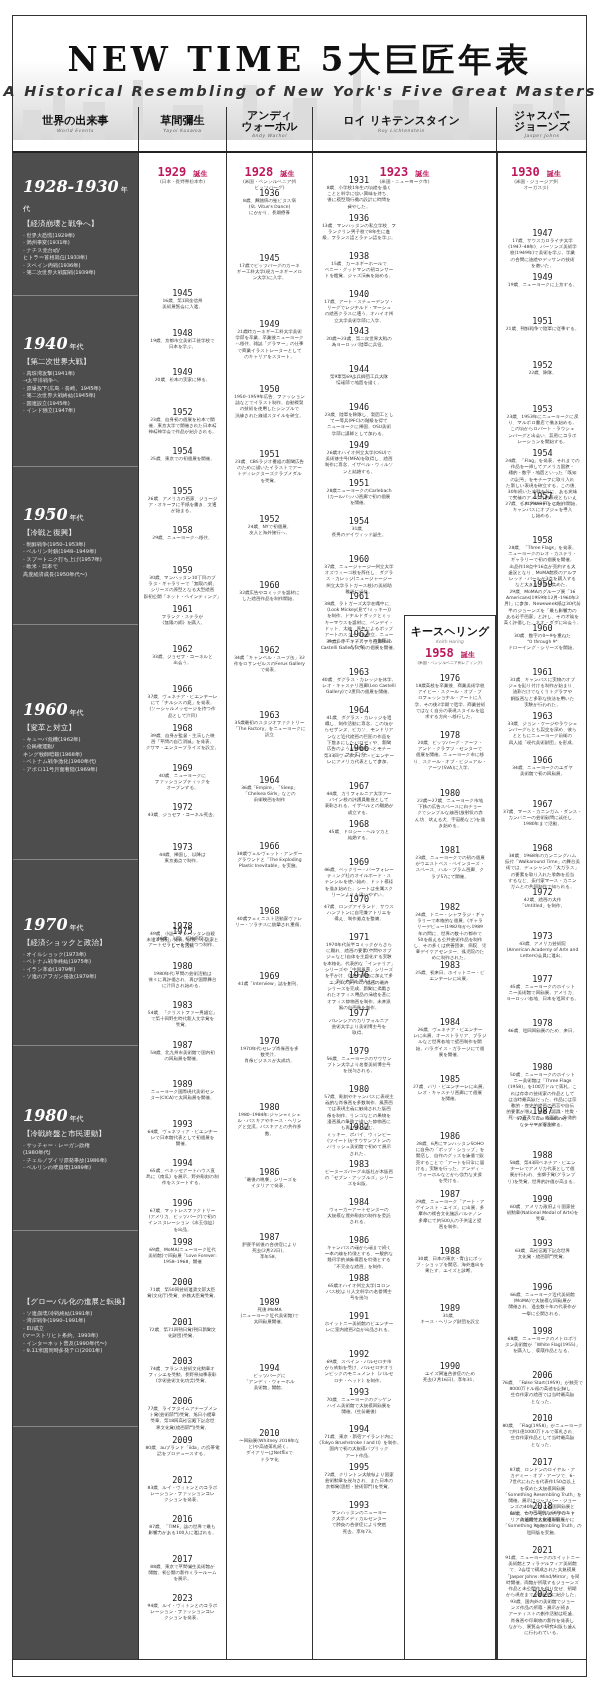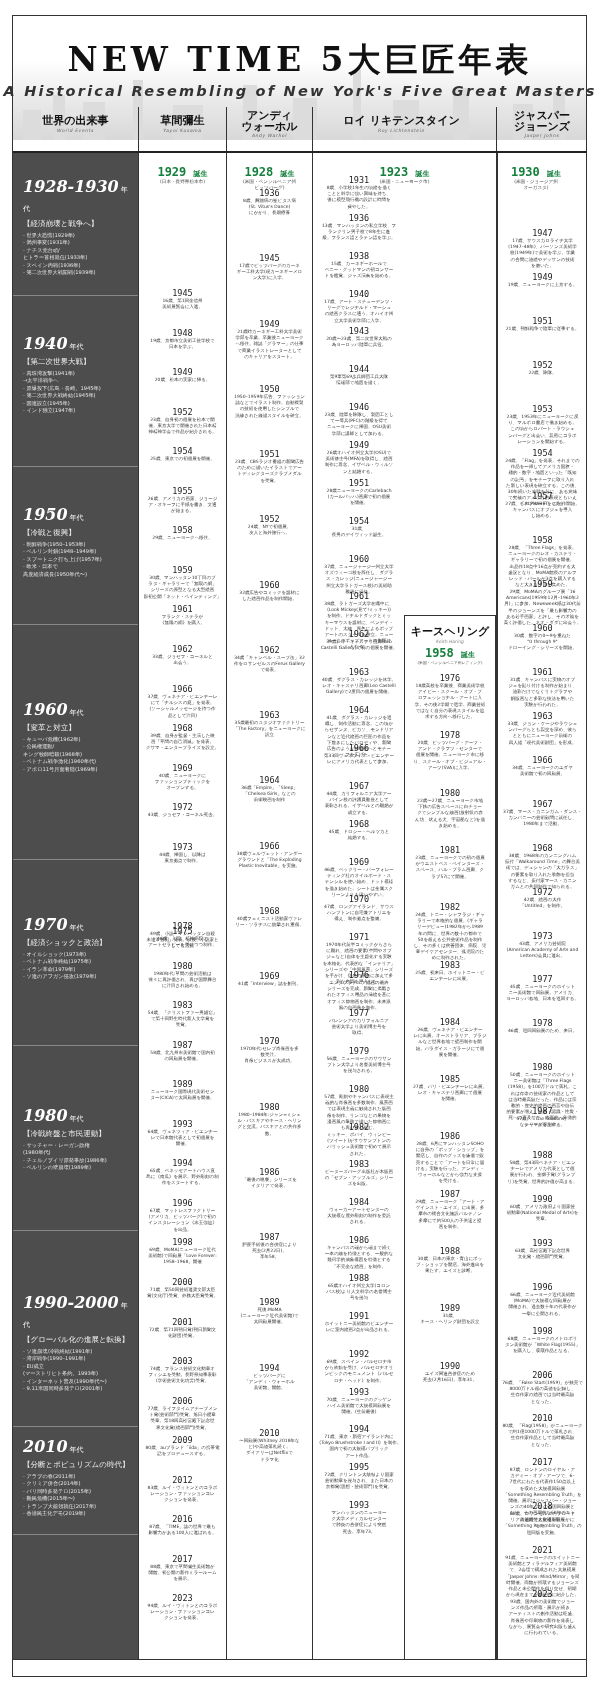--- a/index.html
+++ b/index.html
@@ -19,21 +19,21 @@
   .era .inner { position: absolute; left: 10px; right: 4px; }
   .era .decade { font-family: "DejaVu Serif", serif; font-style: italic; font-weight: bold; font-size: 16px; color: #fff; }
   .era .decade small { font-family: "DejaVu Sans", sans-serif; font-style: normal; font-weight: normal; font-size: 7px; margin-left: 2px; }
   .era .theme { font-size: 7.5px; margin: 4px 0 3px; color: #f0f0f0; }
   .era .ev { font-size: 5.2px; line-height: 7.4px; color: #e4e4e4; white-space: pre-line; }
   .col { position: absolute; top: 153px; }
   .entry { position: absolute; text-align: center; }
   .entry .y { font-family: "DejaVu Sans Mono", monospace; font-size: 8.5px; color: #222; line-height: 10px; }
   .entry .t { font-size: 4.5px; line-height: 6.2px; color: #333; white-space: pre-line; }
   .birth { position: absolute; text-align: center; }
-  .birth .by { font-family: "DejaVu Sans Mono", monospace; font-weight: bold; font-size: 12px; color: #15803d; }
+  .birth .by { font-family: "DejaVu Sans Mono", monospace; font-weight: bold; font-size: 12px; color: #be185d; }
   .birth .by small { font-family: "DejaVu Sans", sans-serif; font-size: 7px; font-weight: bold; }
   .birth .bp { font-size: 4.6px; color: #444; line-height: 6px; white-space: pre-line; }
   .haring { position: absolute; left: 404px; top: 615px; width: 92px; height: 1045px; border-left: 1px solid #333; border-right: 1px solid #333; border-top: 1px solid #333; box-sizing: border-box; background: #fff; }
   .haring .hn { font-size: 11px; font-weight: bold; text-align: center; margin-top: 8px; color: #111; }
   .haring .he { font-size: 4.5px; font-style: italic; color: #888; text-align: center; }
   .bottomline { position: absolute; left: 13px; top: 1659px; width: 574px; height: 1px; background: #333; }
 </style>
 </head>
 <body>
 
@@ -153,40 +153,27 @@
       <div class="decade"><span>1980</span><small>年代</small></div>
       <div class="theme">【冷戦終盤と市民運動】</div>
       <div class="ev">- サッチャー・レーガン政権
   (1980年代)
 - チェルノブイリ原発事故(1986年)
 - ベルリンの壁崩壊(1989年)</div>
     </div>
   </div>
   <div class="era" style="top:1078px;height:196px">
     <div class="inner" style="top:62px">
-      <div class="decade"><span>1990-2000</span><small>年代</small></div>
       <div class="theme">【グローバル化の進展と転換】</div>
       <div class="ev">- ソ連崩壊/冷戦終結(1991年)
 - 湾岸戦争(1990–1991年)
 - EU成立
   (マーストリヒト条約、1993年)
 - インターネット普及(1990年代〜)
 - 9.11米国同時多発テロ(2001年)</div>
-    </div>
-  </div>
-  <div class="era" style="top:1274px;height:108px">
-    <div class="inner" style="top:10px">
-      <div class="decade"><span>2010</span><small>年代</small></div>
-      <div class="theme">【分断とポピュリズムの時代】</div>
-      <div class="ev">- アラブの春(2011年)
-- クリミア併合(2014年)
-- パリ同時多発テロ(2015年)
-- 難民危機(2015年〜)
-- トランプ大統領就任(2017年)
-- 香港民主化デモ(2019年)</div>
     </div>
   </div>
 </div>
 
 <div class="birth" style="left:139px;top:165px;width:87px">
   <div class="by"><span>1929</span> <small>誕生</small></div>
   <div class="bp">(日本・長野県松本市)</div>
 </div>
 <div class="birth" style="left:227px;top:165px;width:85px">
   <div class="by"><span>1928</span> <small>誕生</small></div>

